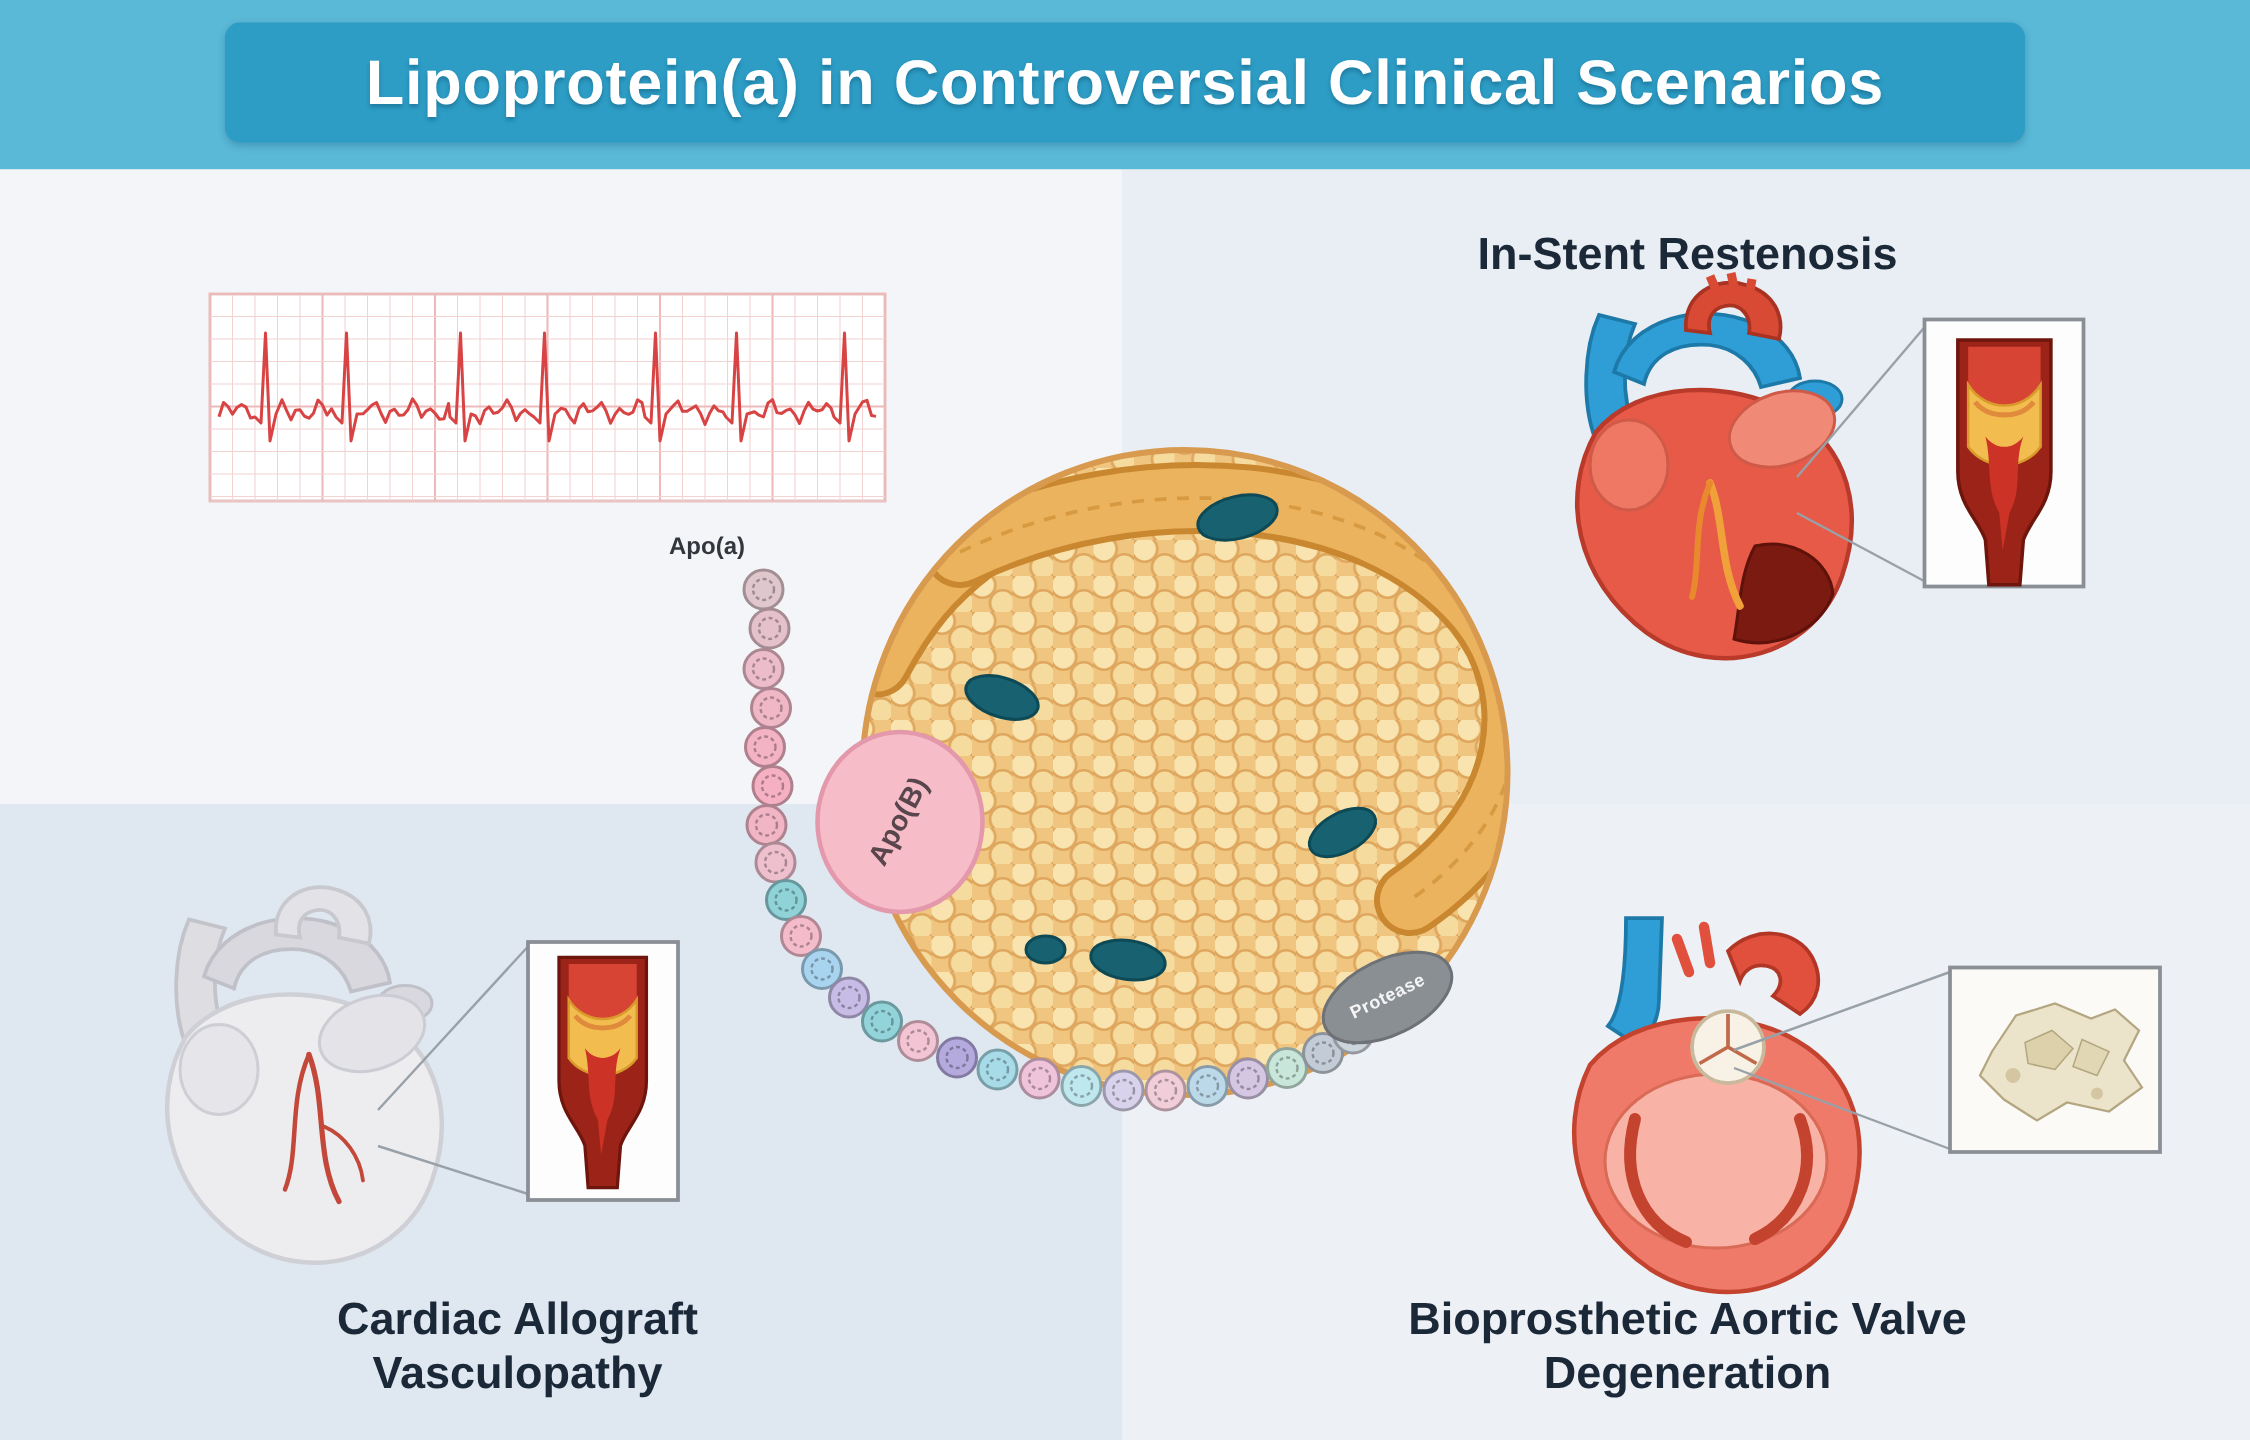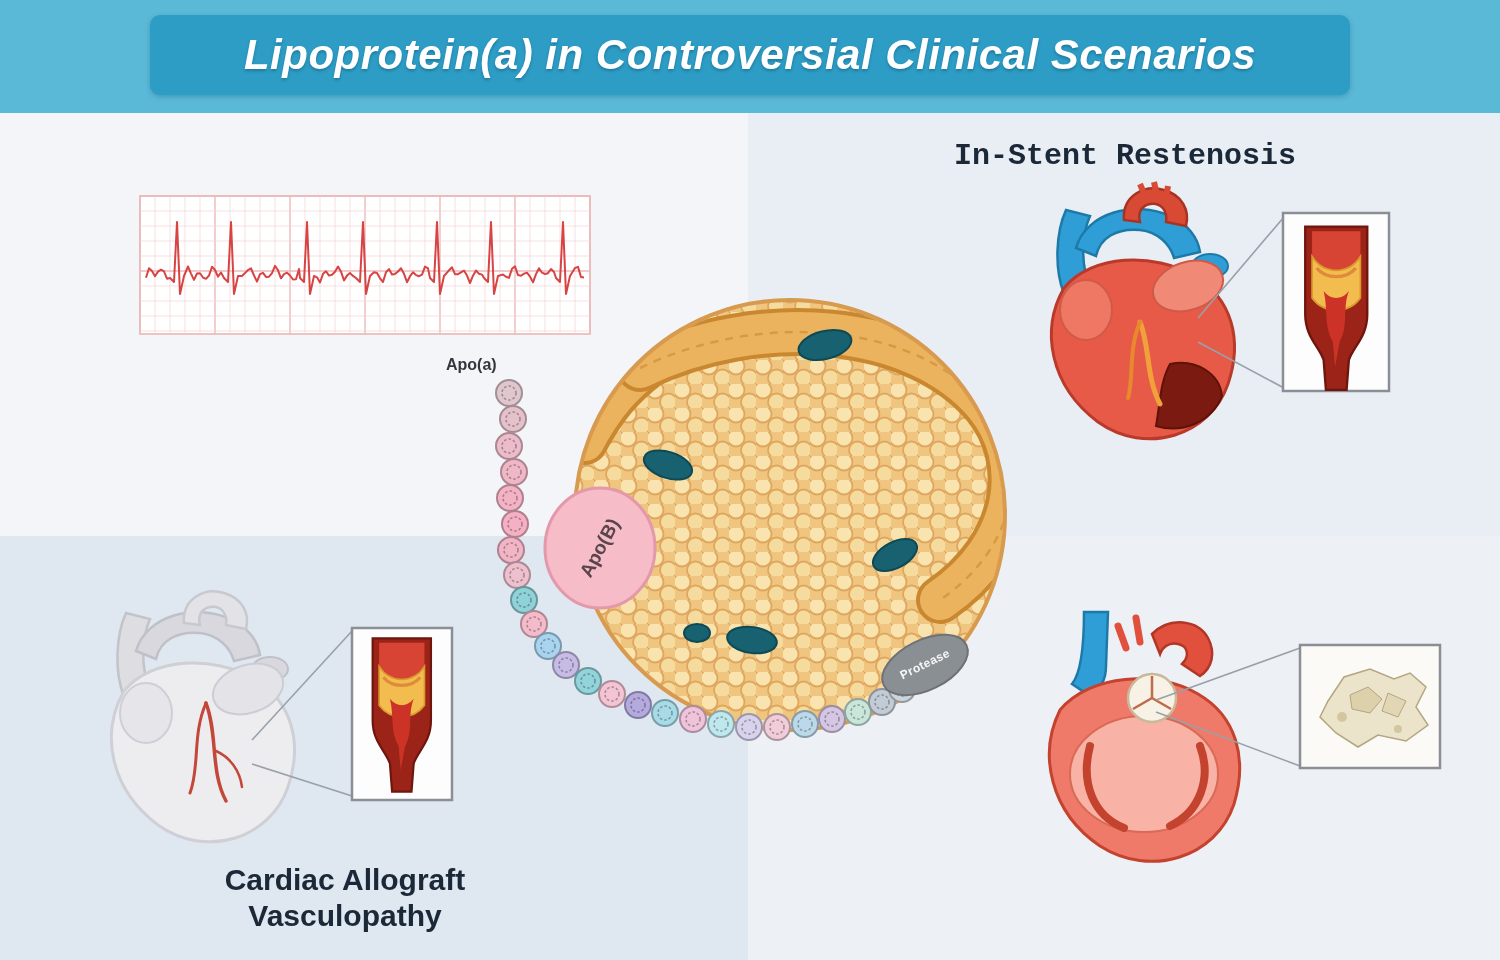--- a/index.html
+++ b/index.html
@@ -5,38 +5,38 @@
   * { margin:0; padding:0; box-sizing:border-box; }
   html,body { background:#ffffff; }
   body { font-family:"Liberation Sans", sans-serif; }
   .canvas { position:relative; width:1500px; height:960px; background:#ffffff; overflow:hidden; }
 
   
   .banner { position:absolute; left:0; top:0; width:1500px; height:113px; background:#5ab9d7; }
   .banner-panel { position:absolute; left:150px; right:150px; top:15px; height:80px;
                   background:#2d9dc5; border-radius:10px;
                   display:flex; align-items:center; justify-content:center;
-                  box-shadow:0 2px 5px rgba(0,60,90,.25);font-style:italic; }
+                  box-shadow:0 2px 5px rgba(0,60,90,.25); }
   .title { color:#ffffff; font-size:42px; font-weight:bold; letter-spacing:.5px;
            text-shadow:0 2px 3px rgba(0,40,70,.3); white-space:nowrap; }
 
   
   .quad { position:absolute; }
   .q-tl { left:0;    top:113px; width:748px; height:423px; background:#f3f5f8; }
   .q-tr { left:748px; top:113px; width:752px; height:423px; background:#e9edf4; }
   .q-bl { left:0;    top:536px; width:748px; height:424px; background:#dfe7f1; }
   .q-br { left:748px; top:536px; width:752px; height:424px; background:#edf0f5; }
 
   #gfx { position:absolute; left:0; top:0; }
 
   
   .heading { position:absolute; color:#1b2838; font-weight:bold; font-size:30px;
              text-align:center; line-height:1.2; }
   .h-af   { left:140px; top:138px; width:450px; }
-  .h-isr  { left:900px; top:138px; width:450px;font-family:Liberation Mono, monospace; }
+  .h-isr  { left:900px; top:152px; width:450px; }
   .h-cav  { left:170px; top:862px; width:350px; }
   .h-bavd { left:880px; top:862px; width:490px; }
 
   
   .plabel { position:absolute; white-space:nowrap; }
   .apoa     { left:446px; top:356px; font-size:16px; font-weight:bold; color:#33373d; }
   .apob     { left:600px; top:548px; transform:translate(-50%,-50%) rotate(-62deg);
               font-size:19px; font-weight:bold; color:#59454c; }
   .protease { left:925px; top:664px; transform:translate(-50%,-50%) rotate(-26deg);
               font-size:12px; font-weight:bold; color:#f5f5f5; letter-spacing:.4px; }
@@ -263,18 +263,19 @@
           <circle cx="882" cy="702" r="7" fill="none" stroke="rgb(137,143,150)" stroke-width="1.6" stroke-dasharray="2.6 2"></circle>
           <circle cx="902" cy="689" r="13" fill="#ccd4dc" stroke="rgb(147,153,158)" stroke-width="2"></circle>
           <circle cx="902" cy="689" r="7" fill="none" stroke="rgb(143,148,154)" stroke-width="1.6" stroke-dasharray="2.6 2"></circle>
         </g>
       <ellipse cx="925" cy="665" rx="46" ry="25" fill="#8a8f94" stroke="#6e7277" stroke-width="2" transform="rotate(-26 925 665)"></ellipse>
     </g>
   </svg>
 
   <div class="heading h-isr">In-Stent Restenosis</div>
   <div class="heading h-cav">Cardiac Allograft Vasculopathy</div>
+  <div class="heading h-bavd">Bioprosthetic Aortic Valve Degeneration</div>
 
   <div class="plabel apoa">Apo(a)</div>
   <div class="plabel apob">Apo(B)</div>
   <div class="plabel protease">Protease</div>
 
 </div>
 
 </body></html>

